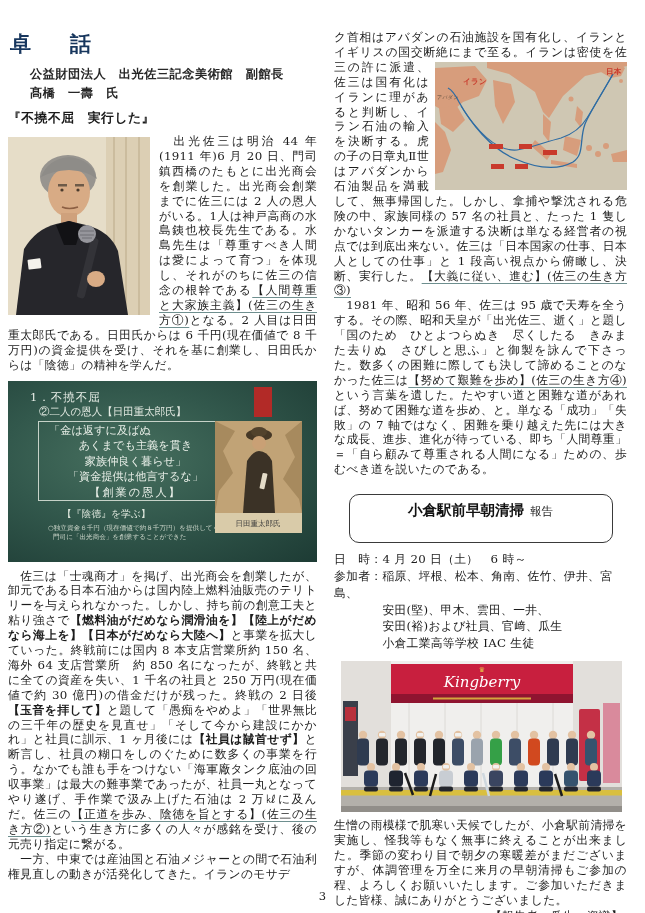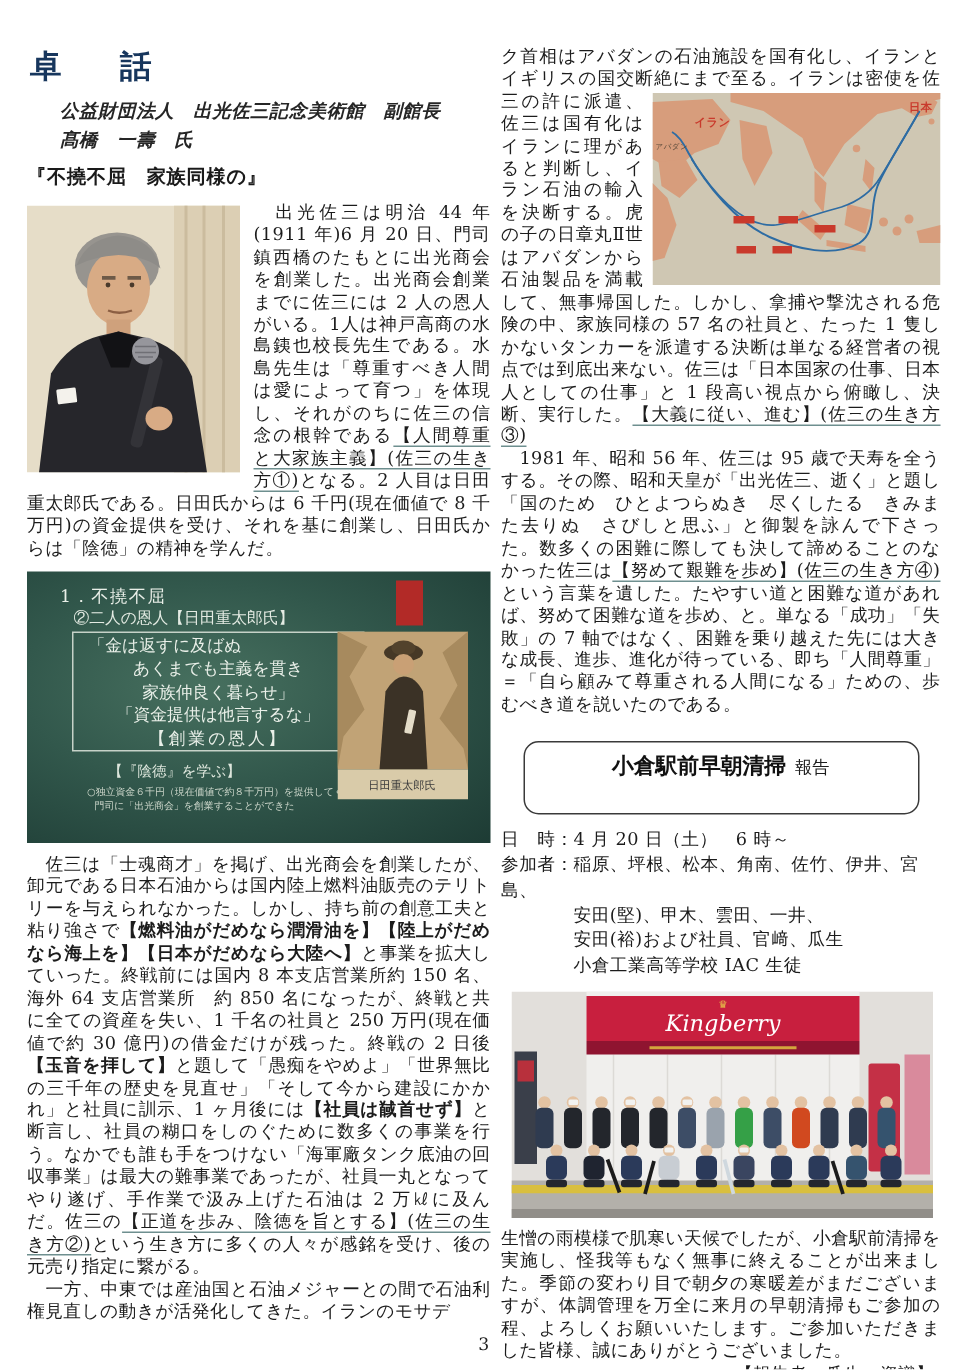--- a/index.html
+++ b/index.html
@@ -2,30 +2,30 @@
 <html><head>
 <meta charset="utf-8">
 <style>
   * { margin:0; padding:0; box-sizing:border-box; }
   html,body { background:#ffffff; }
   .page {
     position:relative; width:645px; height:913px; background:#fff; overflow:hidden;
     font-family:"DejaVu Serif","Liberation Serif",serif; color:#1c1c1c;
   }
   .col { position:absolute; top:30px; }
-  .col-left  { left:18px;  width:309px; }
+  .col-left  { left:8px;  width:309px; }
   .col-right { left:334px; width:293px; }
   .body-text { font-size:11.8px; line-height:14.9px; text-align:justify; letter-spacing:0.3px; }
   .sec-title {
     font-family:"DejaVu Sans","Liberation Sans",sans-serif; font-weight:bold;
     font-size:21px; color:#17365d; letter-spacing:9px; margin:0 0 7px 2px;
   }
   .org-line, .speaker-line {
     font-family:"DejaVu Sans","Liberation Sans",sans-serif; font-weight:bold;
-    font-size:12.2px; color:#262626; padding-left:22px; line-height:19px; letter-spacing:0.5px;font-style:italic;
+    font-size:12.2px; color:#262626; padding-left:22px; line-height:19px; letter-spacing:0.5px;
   }
   .talk-title {
     font-family:"DejaVu Sans","Liberation Sans",sans-serif; font-weight:bold;
     font-size:12.8px; color:#1a1a1a; margin:7px 0 7px 0; letter-spacing:0.5px;
   }
   .para { margin:0; }
   .photo-float { float:left; width:142px; height:178px; margin:3px 9px 2px 0; display:block; }
   .map-float   { float:right; width:192px; height:128px; margin:2px 0 3px 6px; display:block; }
   .ul { text-decoration:underline; text-decoration-color:#6e8f8f; text-decoration-thickness:1px; text-underline-offset:2.5px; }
   .b  { font-weight:bold; }
@@ -66,21 +66,21 @@
 </head>
 <body>
 
 <div class="page">
 
   <div class="col col-left">
 
     <div class="sec-title">卓　話</div>
     <div class="org-line">公益財団法人　出光佐三記念美術館　副館長</div>
     <div class="speaker-line">髙橋　一壽　氏</div>
-    <div class="talk-title">『不撓不屈　家族同様の』</div>
+    <div class="talk-title">『不撓不屈　実行した』</div>
 
     <p class="para body-text">
       <svg class="photo-float" viewBox="0 0 142 178" preserveAspectRatio="none">
         <rect width="142" height="178" fill="#e6ddc8"></rect>
         <rect x="98" width="44" height="178" fill="#dccfb4"></rect>
         <line x1="106" y1="0" x2="106" y2="178" stroke="#cbbc9e" stroke-width="2"></line>
         <line x1="118" y1="0" x2="118" y2="178" stroke="#cbbc9e" stroke-width="2"></line>
         <line x1="131" y1="0" x2="131" y2="178" stroke="#cbbc9e" stroke-width="2"></line>
         <ellipse cx="60" cy="40" rx="28" ry="22" fill="#97948f"></ellipse>
         <ellipse cx="61" cy="55" rx="21" ry="25" fill="#d8ab85"></ellipse>

